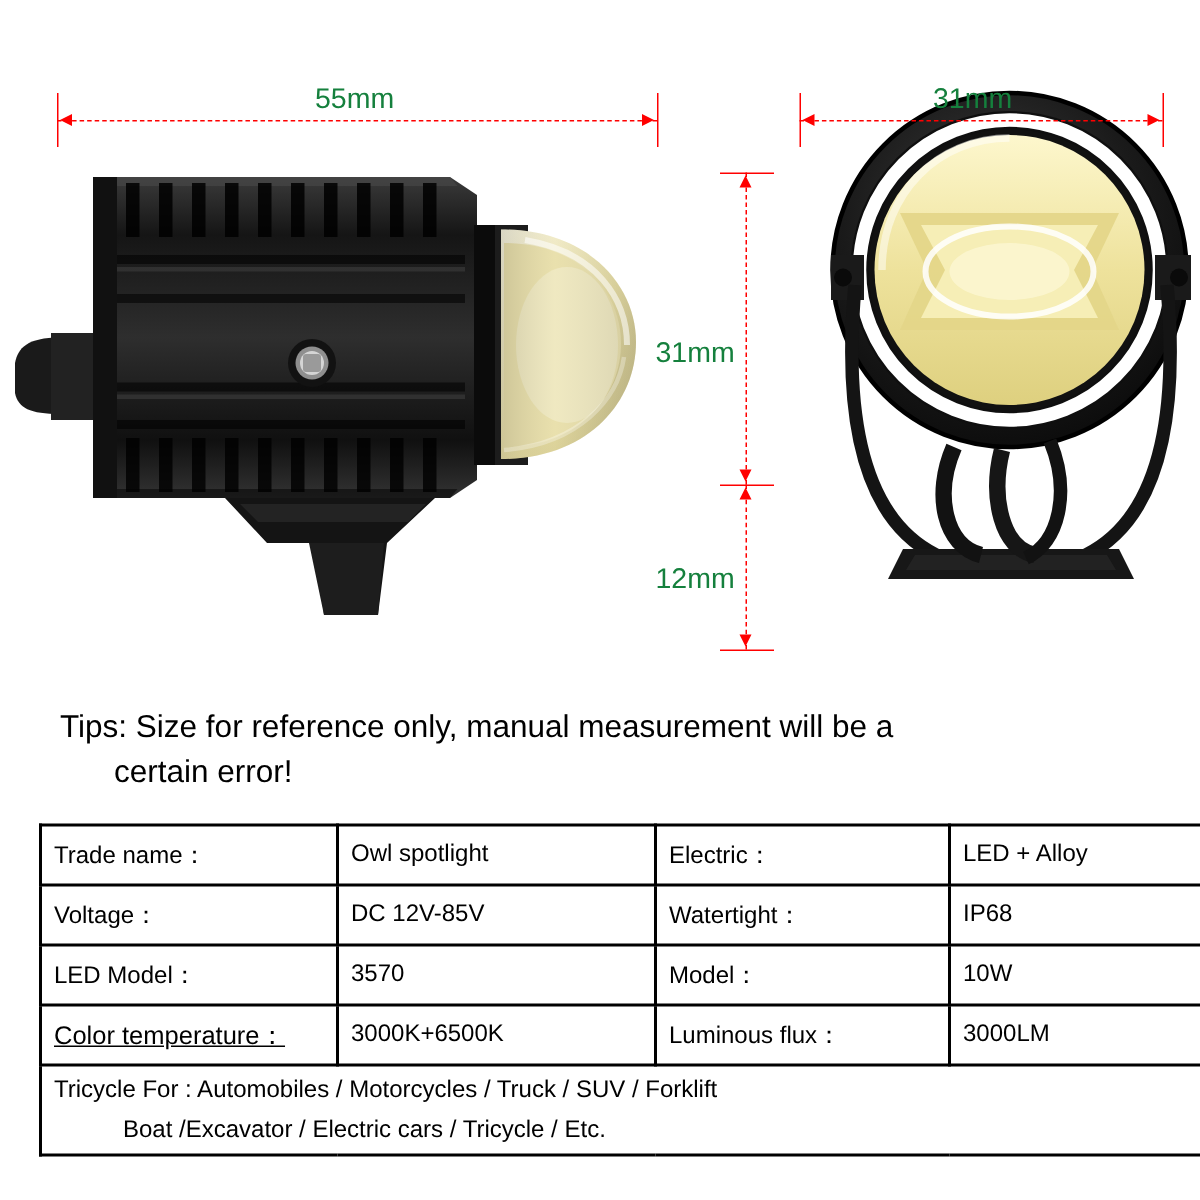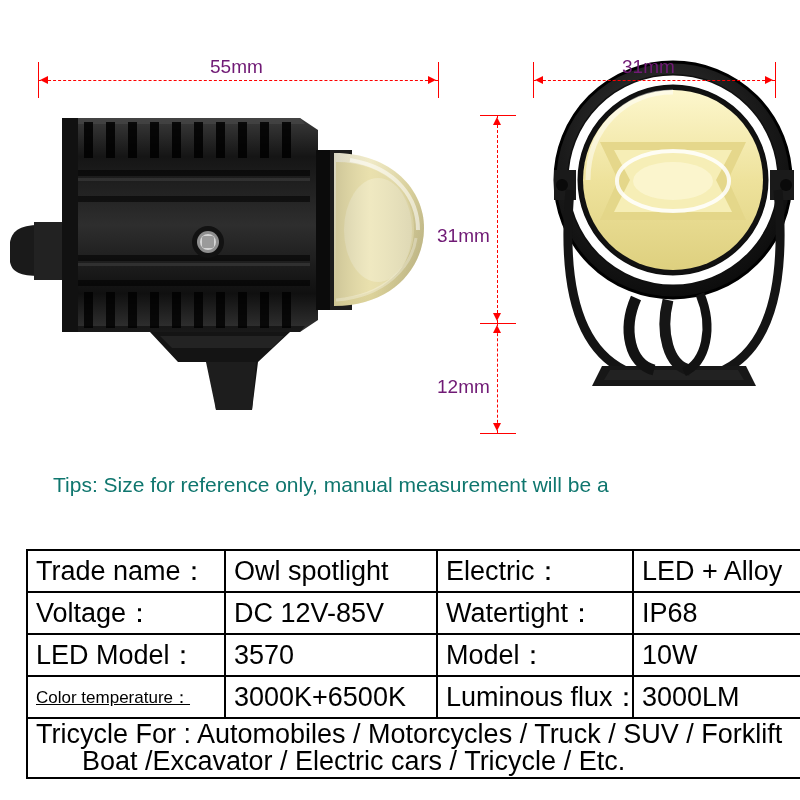--- a/index.html
+++ b/index.html
@@ -20,21 +20,21 @@
   .diagram {
     position: absolute;
     left: 0;
     top: 0;
     width: 800px;
     height: 450px;
   }
 
   .dim-label {
     position: absolute;
-    color: #701a75;
+    color: #15803d;
     font-size: 19px;
     font-family: "Liberation Sans", sans-serif;
     white-space: nowrap;
   }
 
   
   .dash-h {
     position: absolute;
     border-top: 1.5px dashed #ff0000;
     height: 0;
@@ -75,41 +75,41 @@
   }
   .arrow-d {
     border-left: 4px solid transparent;
     border-right: 4px solid transparent;
     border-top: 8px solid #ff0000;
   }
 
   
   .tips {
     position: absolute;
-    left: 53px;
+    left: 40px;
     top: 470px;
     width: 720px;
     font-size: 21px;
     line-height: 30px;
-    color: #0f766e;
+    color: #000000;
   }
   .tips .indent { display: block; padding-left: 36px; }
 
   
   .spec-table {
     position: absolute;
     left: 26px;
     top: 549px;
     width: 748px;
     border-collapse: collapse;
     table-layout: fixed;
   }
   .spec-table td {
     border: 2px solid #000;
-    font-size: 27px;
+    font-size: 16px;
     height: 34px;
     padding: 2px 8px;
     vertical-align: middle;
     white-space: nowrap;
   }
   td.k { width: 180px; }
   td.v { width: 194px; }
   td.k2 { width: 178px; }
   td.v2 { width: 196px; }
   td.small { font-size: 17px; text-decoration: underline; }
@@ -292,20 +292,21 @@
 
   <div class="dash-v" style="left:497px; top:323px; height:110px;"></div>
   <div class="tick-h" style="left:480px; top:433px; width:36px;"></div>
   <div class="arrow arrow-u" style="left:493px; top:325px;"></div>
   <div class="arrow arrow-d" style="left:493px; top:423px;"></div>
   <div class="dim-label" style="left:437px; top:376px;">12mm</div>
 </div>
 
 <div class="tips">
   <span>Tips: Size for reference only, manual measurement will be a</span>
+  <span class="indent">certain error!</span>
 </div>
 
 <table class="spec-table">
   <tbody>
       <tr>
     <td class="k">Trade name：</td>
     <td class="v">Owl spotlight</td>
     <td class="k2">Electric：</td>
     <td class="v2">LED + Alloy</td>
   </tr>

